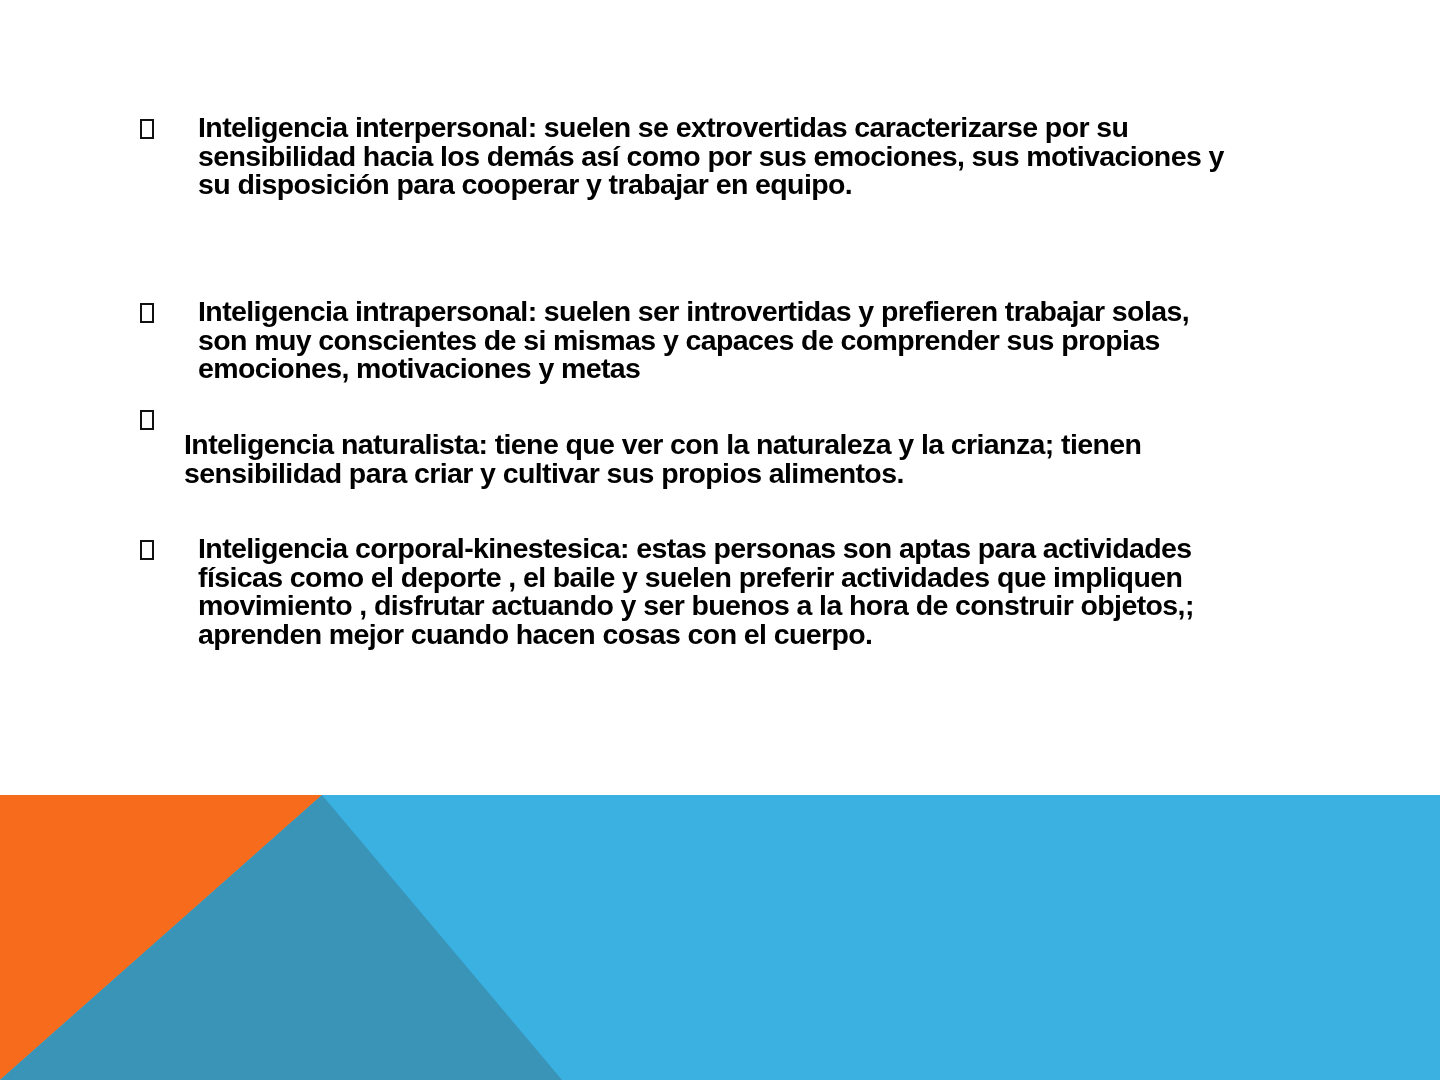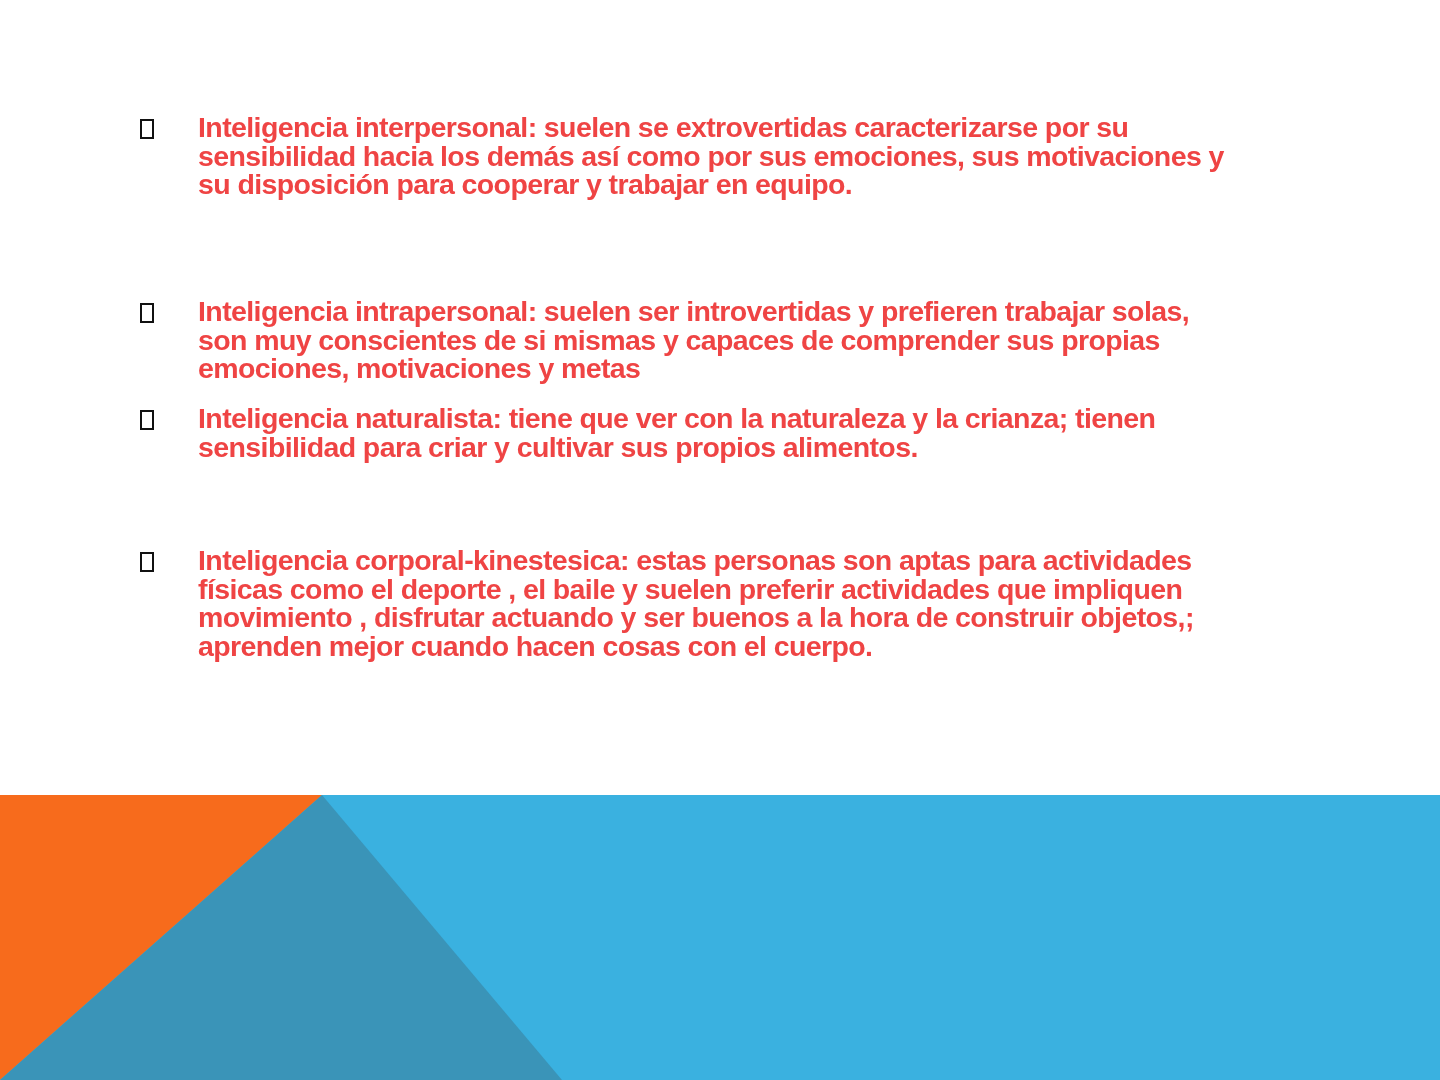--- a/index.html
+++ b/index.html
@@ -13,21 +13,21 @@
     }
     .bullet-item {
       position: absolute; left: 140px; width: 1160px;
       display: flex; align-items: flex-start;
     }
     .bullet-marker {
       width: 14px; height: 20px; box-sizing: border-box;
       border: 2.5px solid #111; margin-top: 6px; flex: none;
     }
     .bullet-text {
-      margin-left: 44px; color: #ef4444;
+      margin-left: 44px; color: #000000;
       font-size: 28.5px; font-weight: bold; line-height: 28.7px;
       letter-spacing: -0.6px;
       white-space: pre-line;
     }
     .band {
       position: absolute; left: 0; top: 795px; width: 1440px; height: 285px;
     }
     .band svg { display: block; }
   </style>
 </head>
@@ -39,26 +39,26 @@
     <span class="bullet-text">Inteligencia interpersonal: suelen se extrovertidas caracterizarse por su
 sensibilidad hacia los demás así como por sus emociones, sus motivaciones y
 su disposición para cooperar y trabajar en equipo.</span>
   </div>
   <div class="bullet-item" style="top:259px;margin-top:38px;">
     <span class="bullet-marker"></span>
     <span class="bullet-text">Inteligencia intrapersonal: suelen ser introvertidas y prefieren trabajar solas,
 son muy conscientes de si mismas y capaces de comprender sus propias
 emociones, motivaciones y metas</span>
   </div>
-  <div class="bullet-item" style="top:404px;">
+  <div class="bullet-item" style="top:404px;flex-direction:column;">
     <span class="bullet-marker"></span>
     <span class="bullet-text">Inteligencia naturalista: tiene que ver con la naturaleza y la crianza; tienen
 sensibilidad para criar y cultivar sus propios alimentos.</span>
   </div>
-  <div class="bullet-item" style="top:546px;">
+  <div class="bullet-item" style="top:534px;">
     <span class="bullet-marker"></span>
     <span class="bullet-text">Inteligencia corporal-kinestesica: estas personas son aptas para actividades
 físicas como el deporte , el baile y suelen preferir actividades que impliquen
 movimiento , disfrutar actuando y ser buenos a la hora de construir objetos,;
 aprenden mejor cuando hacen cosas con el cuerpo.</span>
   </div>
 </div>
 
 <div class="band">
   <svg width="1440" height="285" viewBox="0 0 1440 285" xmlns="http://www.w3.org/2000/svg">

